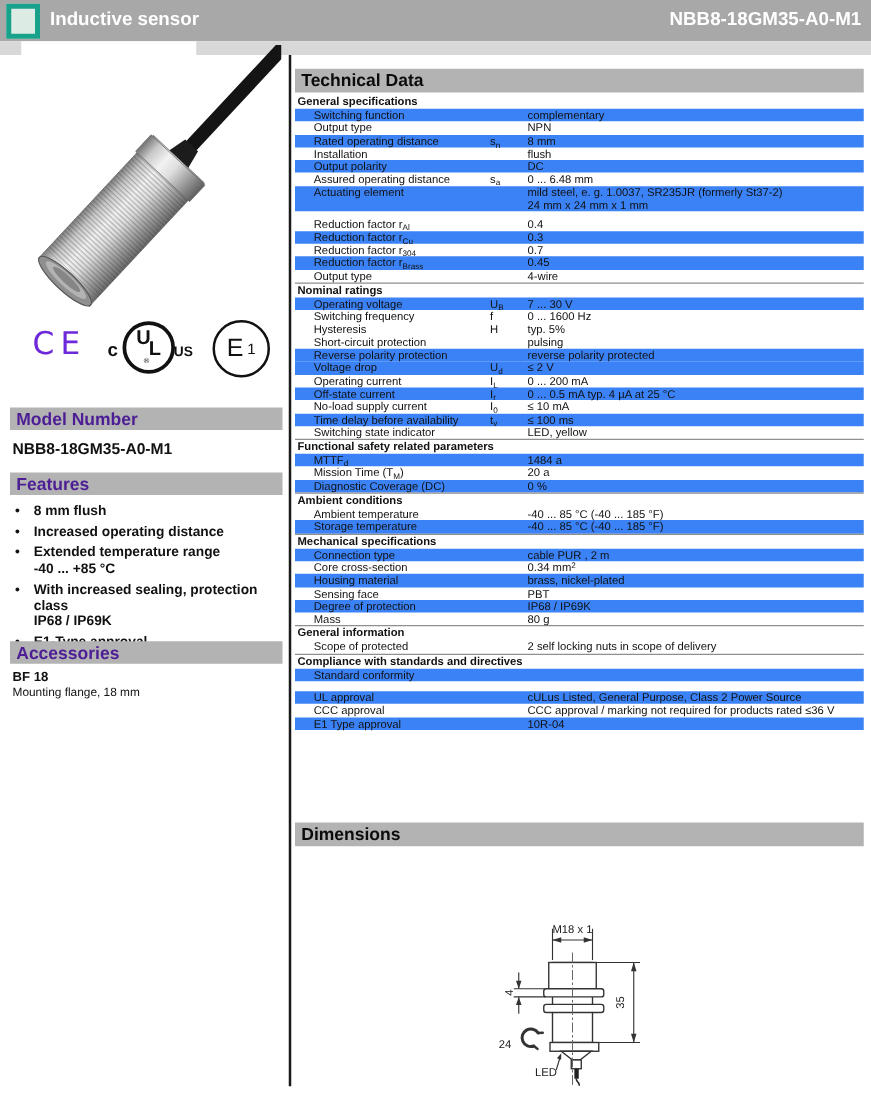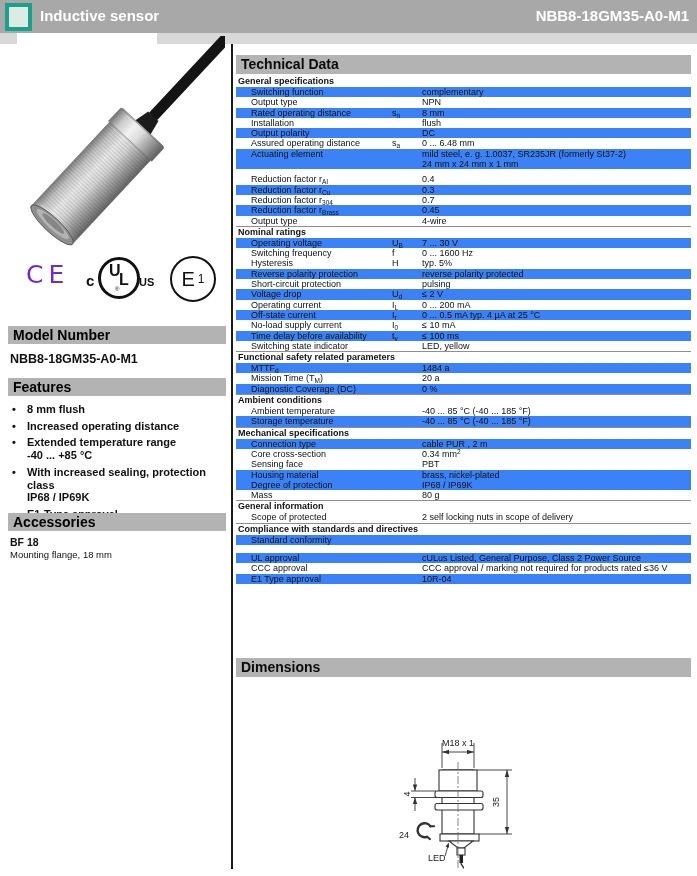--- a/index.html
+++ b/index.html
@@ -23,21 +23,21 @@
   .ul-circle{position:absolute;left:12px;top:5px;width:36px;height:36px;border:3px solid #111;border-radius:50%;background:#fff;}
   .ul-u{position:absolute;left:23px;top:10px;font-size:16px;font-weight:bold;}
   .ul-l{position:absolute;left:33px;top:19px;font-size:16px;font-weight:bold;}
   .ul-r{position:absolute;left:29px;top:34px;font-size:6px;}
   .ul-c{position:absolute;left:0px;top:20px;font-size:15px;font-weight:bold;}
   .ul-us{position:absolute;left:53px;top:24px;font-size:11px;font-weight:bold;}
   .e1-wrap{position:absolute;left:170px;top:8px;width:42px;height:42px;border:2.5px solid #111;border-radius:50%;background:#fff;display:flex;align-items:center;justify-content:center;}
   .e1-e{font-size:20px;}
   .e1-num{font-size:12px;margin-left:3px;}
 
-  .lbar{position:absolute;left:8px;width:218px;height:18px;background:#b3b3b3;font-size:14px;font-weight:bold;color:#000000;line-height:18px;padding-left:5px;box-sizing:border-box;}
+  .lbar{position:absolute;left:8px;width:218px;height:18px;background:#b3b3b3;font-size:14px;font-weight:bold;color:#4c1d95;line-height:18px;padding-left:5px;box-sizing:border-box;}
   .lbar-model{top:326px;}
   .lbar-features{top:378px;}
   .lbar-access{top:513px;}
   .model-value{position:absolute;left:10px;top:352px;font-size:12.5px;font-weight:bold;}
   .features-list{position:absolute;left:10px;top:403px;width:216px;}
   .feat-item{position:relative;margin-bottom:4px;padding-left:17px;font-size:11px;font-weight:bold;line-height:12.7px;}
   .feat-bullet{position:absolute;left:2px;top:0;font-size:11px;}
   .acc-name{position:absolute;left:10px;top:536px;font-size:10.5px;font-weight:bold;}
   .acc-desc{position:absolute;left:10px;top:549px;font-size:9.5px;}
 
@@ -209,29 +209,29 @@
       <div class="trow">
         <div class="tc1">Switching frequency</div>
         <div class="tc2">f</div>
         <div class="tc3">0 ... 1600 Hz</div>
       </div>
       <div class="trow">
         <div class="tc1">Hysteresis</div>
         <div class="tc2">H</div>
         <div class="tc3">typ. 5%</div>
       </div>
+      <div class="trow">
+        <div class="tc1">Short-circuit protection</div>
+        <div class="tc2"></div>
+        <div class="tc3">pulsing</div>
+      </div>
       <div class="trow shaded">
         <div class="tc1">Reverse polarity protection</div>
         <div class="tc2"></div>
         <div class="tc3">reverse polarity protected</div>
-      </div>
-      <div class="trow">
-        <div class="tc1">Short-circuit protection</div>
-        <div class="tc2"></div>
-        <div class="tc3">pulsing</div>
       </div>
       <div class="trow shaded">
         <div class="tc1">Voltage drop</div>
         <div class="tc2">U<sub>d</sub></div>
         <div class="tc3">≤ 2 V</div>
       </div>
       <div class="trow">
         <div class="tc1">Operating current</div>
         <div class="tc2">I<sub>L</sub></div>
         <div class="tc3">0 ... 200 mA</div>
@@ -287,29 +287,29 @@
       <div class="trow shaded">
         <div class="tc1">Connection type</div>
         <div class="tc2"></div>
         <div class="tc3">cable PUR , 2 m</div>
       </div>
       <div class="trow">
         <div class="tc1">Core cross-section</div>
         <div class="tc2"></div>
         <div class="tc3">0.34 mm<sup>2</sup></div>
       </div>
+      <div class="trow shaded">
+        <div class="tc1">Housing material</div>
+        <div class="tc2"></div>
+        <div class="tc3">brass, nickel-plated</div>
+      </div>
       <div class="trow">
         <div class="tc1">Sensing face</div>
         <div class="tc2"></div>
         <div class="tc3">PBT</div>
-      </div>
-      <div class="trow shaded">
-        <div class="tc1">Housing material</div>
-        <div class="tc2"></div>
-        <div class="tc3">brass, nickel-plated</div>
       </div>
       <div class="trow shaded">
         <div class="tc1">Degree of protection</div>
         <div class="tc2"></div>
         <div class="tc3">IP68 / IP69K</div>
       </div>
       <div class="trow">
         <div class="tc1">Mass</div>
         <div class="tc2"></div>
         <div class="tc3">80 g</div>

